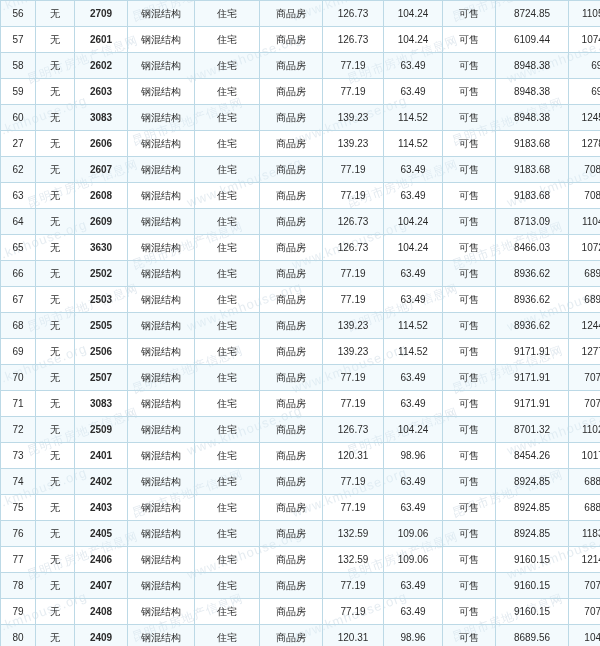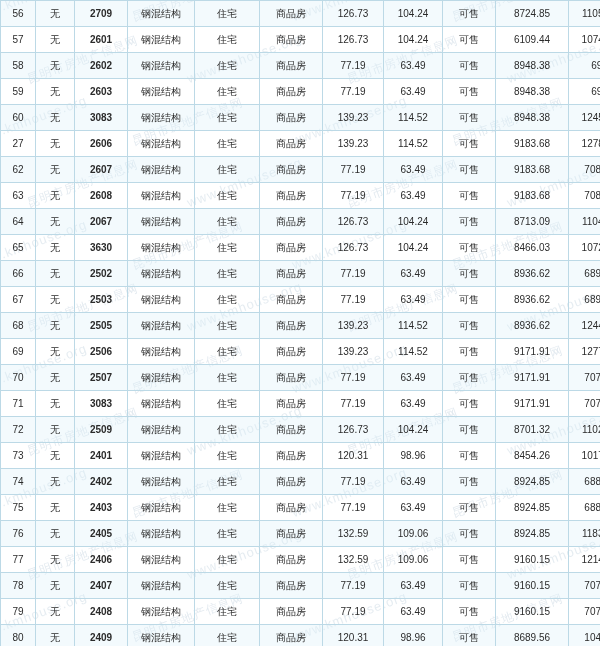--- a/index.html
+++ b/index.html
@@ -223,21 +223,21 @@
           <td class="c-usage">商品房</td>
           <td class="c-nature">77.19</td>
           <td class="c-area">63.49</td>
           <td class="c-status">可售</td>
           <td class="c-price">9183.68</td>
           <td class="c-total">708888.35</td>
         </tr>
         <tr class="row-a">
           <td class="c-idx">64</td>
           <td class="c-mark">无</td>
-          <td class="c-room">2067</td>
+          <td class="c-room">2609</td>
           <td class="c-struct">钢混结构</td>
           <td class="c-use">住宅</td>
           <td class="c-usage">商品房</td>
           <td class="c-nature">126.73</td>
           <td class="c-area">104.24</td>
           <td class="c-status">可售</td>
           <td class="c-price">8713.09</td>
           <td class="c-total">1104210.28</td>
         </tr>
         <tr class="row-b">

